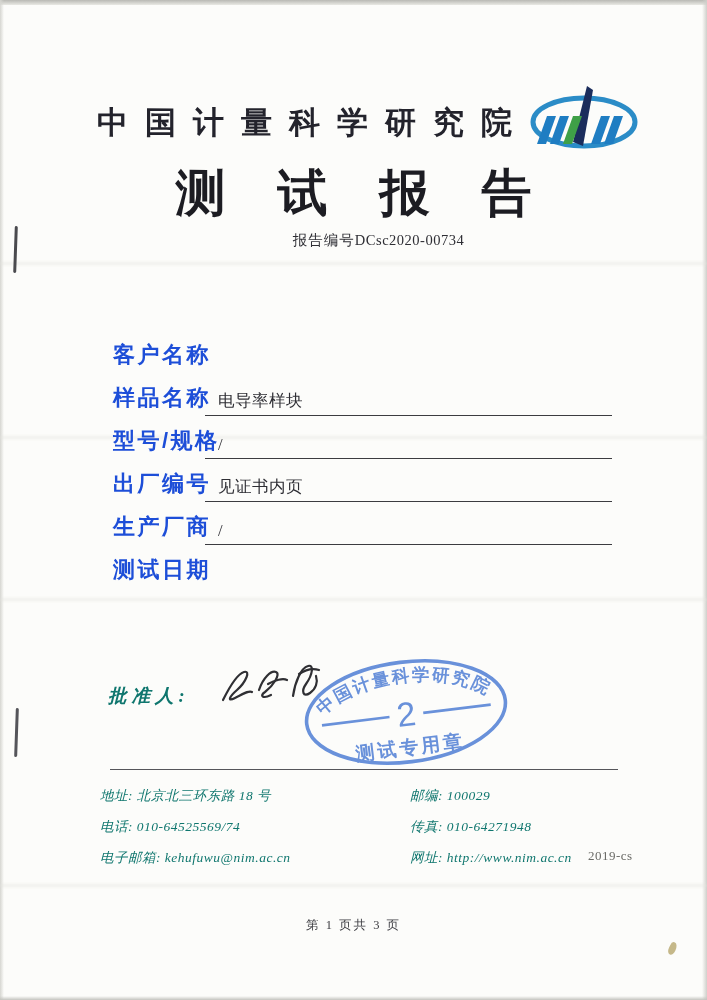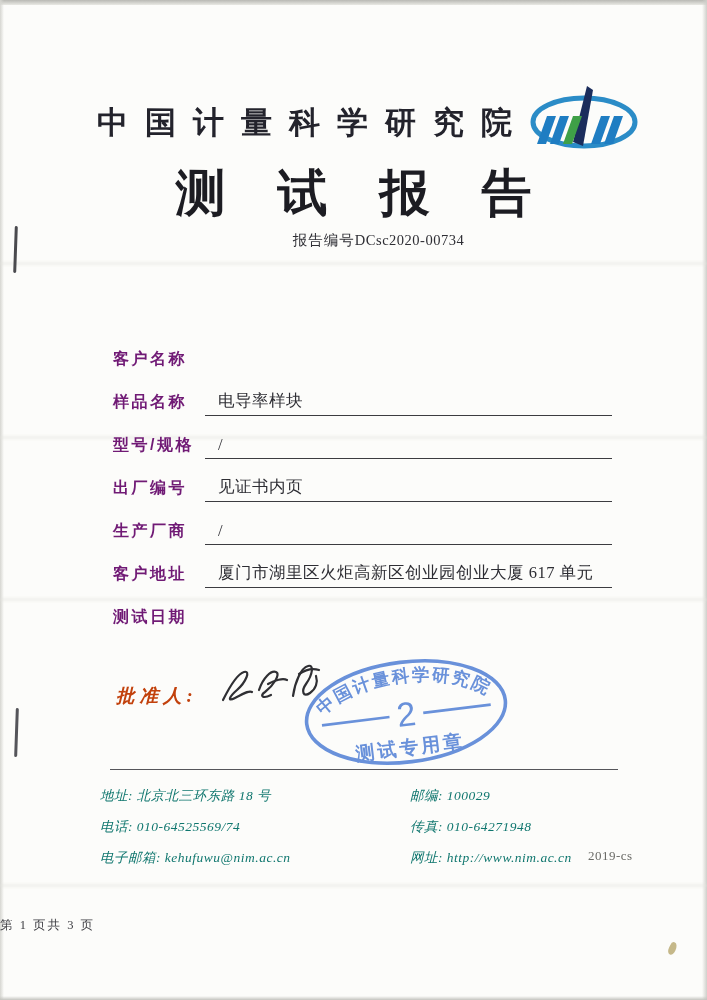--- a/index.html
+++ b/index.html
@@ -47,46 +47,46 @@
     letter-spacing:1px;
   }
   .report-no-line .num { margin-left:0; letter-spacing:.5px; }
 
   
   .fields { position:absolute; left:113px; top:330px; width:499px; }
   .field-row { display:flex; align-items:flex-end; height:43px; }
   .field-label {
     width:92px; flex:0 0 92px; padding-bottom:3px;
     font-family:"Liberation Sans","DejaVu Sans",sans-serif;
-    font-weight:700; font-size:16px; letter-spacing:2.5px;
-    white-space:nowrap; color:#701a75;
+    font-weight:700; font-size:22px; letter-spacing:2.5px;
+    white-space:nowrap; color:#1d4ed8;
   }
   .field-value {
     flex:1; border-bottom:1.6px solid #3c3c40;
     padding:0 0 3px 13px; font-size:16.5px; letter-spacing:.5px;
     white-space:nowrap; color:#2e2e34;
   }
 
   
   .approver-label {
-    position:absolute; left:116px; top:683px;
+    position:absolute; left:108px; top:683px;
     font-weight:700; font-style:italic; font-size:18.5px; letter-spacing:5px;
-    color:#c2410c;
+    color:#0f766e;
   }
   .signature { position:absolute; left:213px; top:652px; width:115px; height:68px; }
   .stamp { position:absolute; left:297px; top:655px; width:218px; height:114px; transform:rotate(-7deg); opacity:.92; }
 
   .footer-rule { position:absolute; left:110px; top:769px; width:508px; border-top:1.6px solid #55555a; }
 
   
   .footer { position:absolute; left:100px; top:787px; width:540px; font-size:13.5px; color:#0f766e;font-style:italic; }
   .footer-row { display:grid; grid-template-columns:310px 1fr; margin-bottom:13px; letter-spacing:.5px; }
 
   .form-code { position:absolute; left:588px; top:848px; font-size:13px; color:#6a6a66; letter-spacing:.5px;text-align:center; }
-  .page-info { position:absolute; left:0; right:0; top:917px; text-align:left; font-size:12.5px; color:#3b3b40; letter-spacing:2px; }
+  .page-info { position:absolute; left:0; right:0; top:917px; text-align:center; font-size:12.5px; color:#3b3b40; letter-spacing:2px; }
 </style>
 </head>
 <body>
 
 <div class="page">
 
   <div class="edge-top"></div>
   <div class="edge-left"></div>
   <div class="edge-right"></div>
   <div class="edge-bottom"></div>
@@ -132,24 +132,20 @@
     </div>
     <div class="field-row">
       <div class="field-label">出厂编号</div>
       <div class="field-value">见证书内页</div>
     </div>
     <div class="field-row">
       <div class="field-label">生产厂商</div>
       <div class="field-value">/</div>
     </div>
     <div class="field-row">
-      <div class="field-label">客户地址</div>
-      <div class="field-value">厦门市湖里区火炬高新区创业园创业大厦 617 单元</div>
-    </div>
-    <div class="field-row">
       <div class="field-label">测试日期</div>
     </div>
   </div>
 
   <div class="approver-label">批准人:</div>
 
   <div class="signature">
     <svg viewBox="0 0 115 68" width="115" height="68" fill="none" stroke="#2f2f33" stroke-width="2.2" stroke-linecap="round">
       <path d="M10,48 C16,36 24,22 31,20 C38,18 33,30 24,38 C16,45 14,50 22,46 C30,42 36,38 39,40"></path>
       <path d="M46,38 C50,26 58,18 63,20 C68,22 60,34 52,40 C46,44 50,47 58,43"></path>

